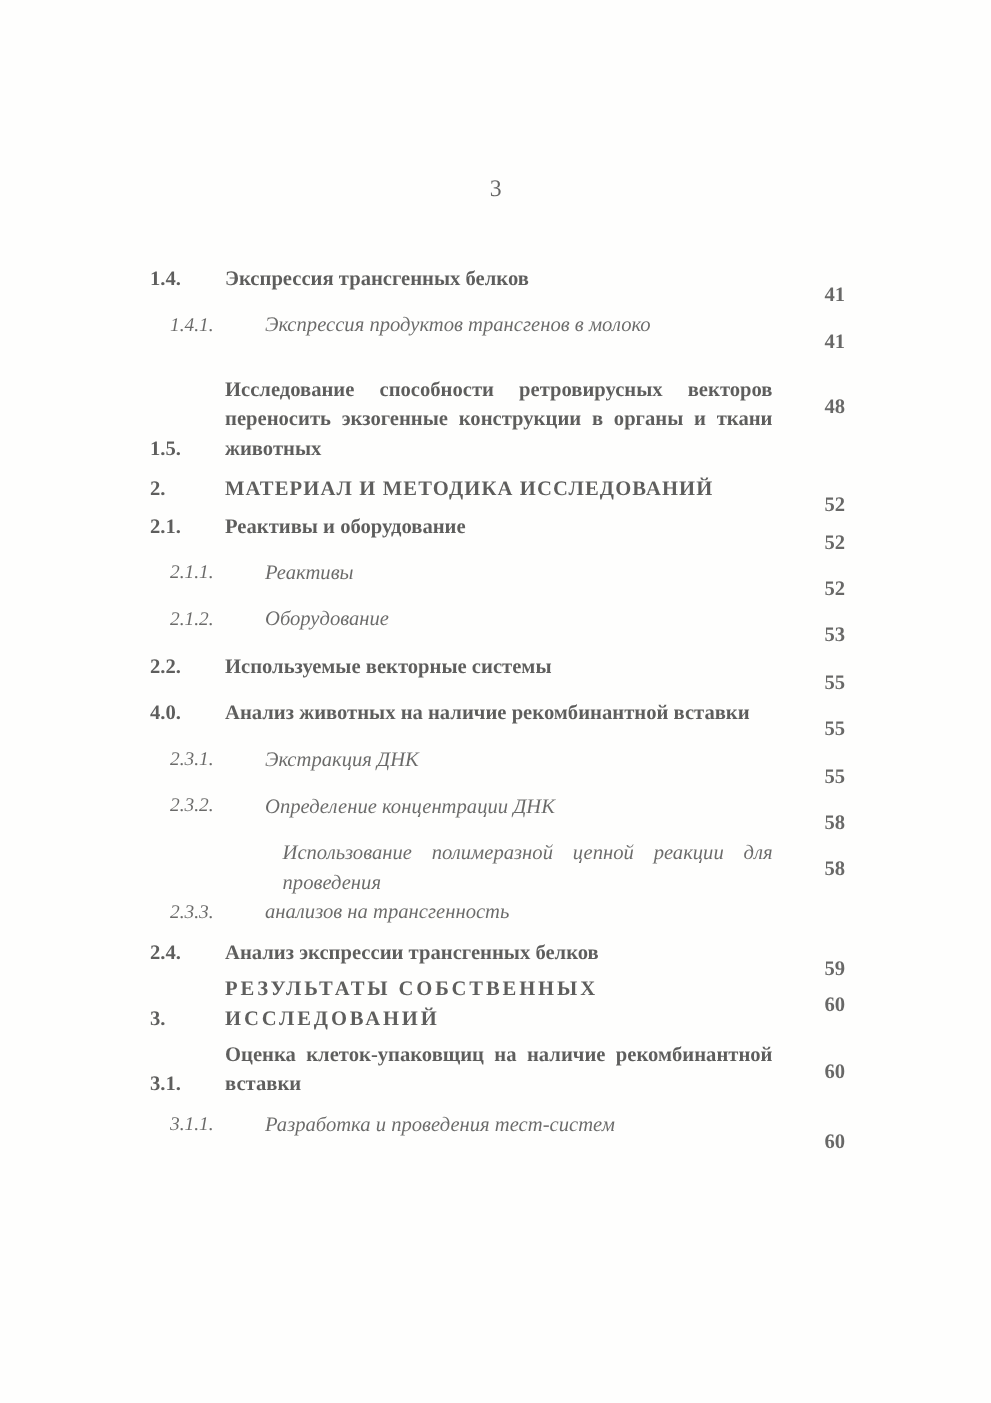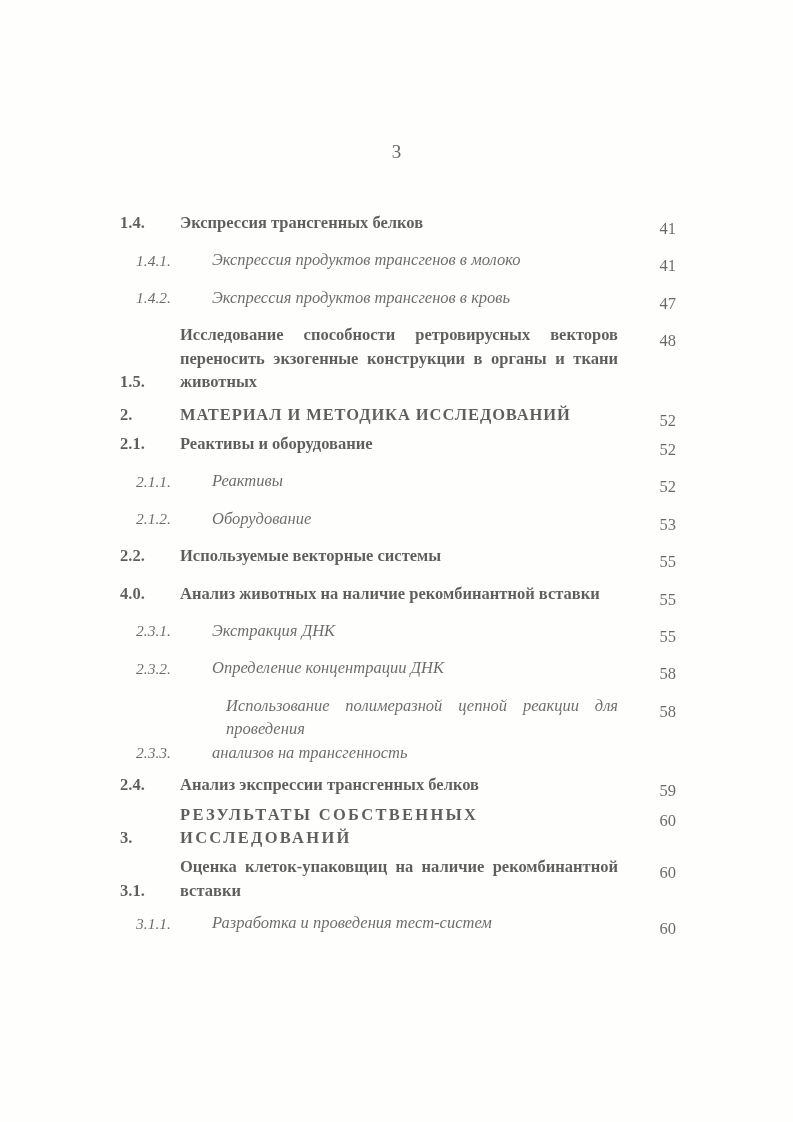--- a/index.html
+++ b/index.html
@@ -61,26 +61,26 @@
   .title {
     font-size: 16.5px;
     line-height: 1.42;
     margin: 0;
     padding-right: 58px;   
   }
 
   .pageno {
     position: absolute;
     right: 0;
-    top: 6px;
+    top: 13px;
     width: 34px;
     text-align: right;
     font-size: 16.5px;
     line-height: 1.42;
-    font-weight: normal;
+    font-weight: bold;
     font-style: normal;
     letter-spacing: 0;
     color: #1a1a1a;
   }
 
   
   .lvl-b .num,
   .lvl-b .title { font-weight: bold; font-style: normal; }
 
   
@@ -149,27 +149,20 @@
 
     <div class="entry lvl-i">
       <div class="num">1.4.1.</div>
       <div class="body">
         <div class="title">Экспрессия  продуктов трансгенов в молоко</div>
         <div class="pageno">41</div>
       </div>
     </div>
     <div class="row-gap-m"></div>
 
-    <div class="entry lvl-i">
-      <div class="num">1.4.2.</div>
-      <div class="body">
-        <div class="title">Экспрессия продуктов трансгенов в кровь</div>
-        <div class="pageno">47</div>
-      </div>
-    </div>
     <div class="row-gap-m"></div>
 
     <div class="entry lvl-b just">
       <div class="num">1.5.</div>
       <div class="body">
         <div class="title">
           <span class="ln sp">Исследование способности ретровирусных векторов</span>
           <span class="ln sp">переносить экзогенные конструкции в органы и ткани</span>
           <span class="ln">животных</span>
         </div>

